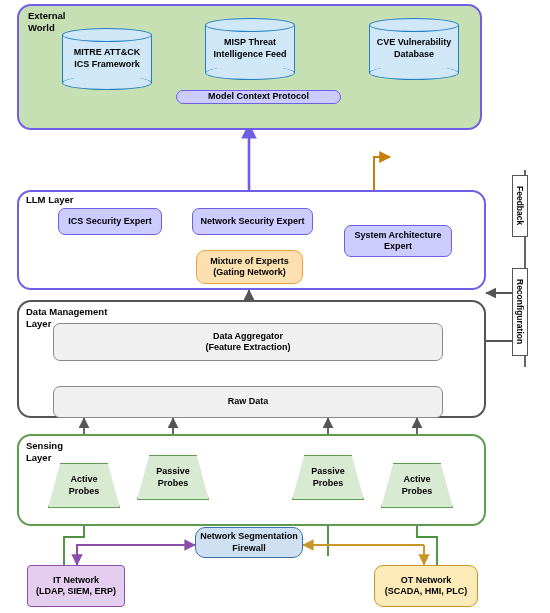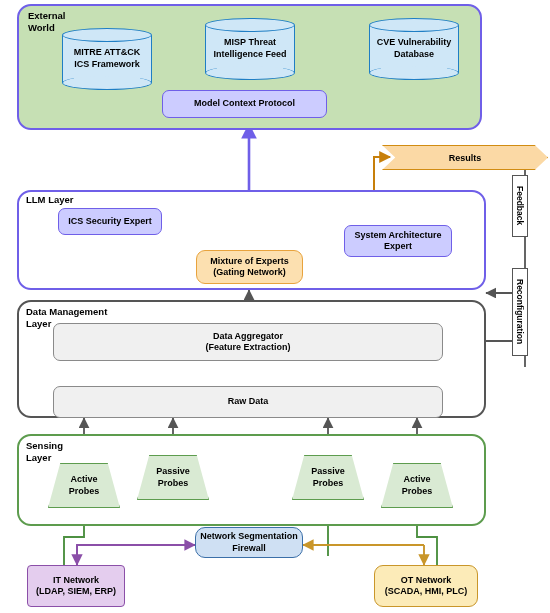--- a/index.html
+++ b/index.html
@@ -148,41 +148,40 @@
   </div>
 
   <div class="cyl" style="left:369px;top:18px;width:90px;height:62px;">
     <div class="body"></div>
     <div class="bot"></div>
     <div class="top"></div>
     <div class="ctext">CVE Vulnerability
 Database</div>
   </div>
 
-  <div class="node purple-box" style="left:162px;top:90px;width:165px;height:28px;">
+  <div class="node purple-box" style="left:176px;top:90px;width:165px;height:14px;">
     <span class="lbl">Model Context Protocol</span>
   </div>
 
-  <div class="chev" style="left:382px;top:145px;width:166px;height:25px;">
-    <div class="sh"></div>
-    <div class="ct">Results</div>
-  </div>
 
   <div class="vlabel" style="left:512px;top:175px;width:16px;height:62px;">
     <span>Feedback</span>
   </div>
   <div class="vlabel" style="left:512px;top:268px;width:16px;height:88px;">
     <span>Reconfiguration</span>
   </div>
 
   <div class="layer llm-layer" style="left:17px;top:190px;width:469px;height:100px;"></div>
   <div class="layer-title" style="left:26px;top:194px;width:70px;">LLM Layer</div>
 
   <div class="node purple-box" style="left:58px;top:208px;width:104px;height:27px;">
     <span class="lbl">ICS Security Expert</span>
+  </div>
+  <div class="node purple-box" style="left:192px;top:208px;width:121px;height:27px;">
+    <span class="lbl">Network Security Expert</span>
   </div>
   <div class="node purple-box" style="left:344px;top:205px;width:108px;height:32px;margin-top:20px;">
     <span class="lbl">System Architecture
 Expert</span>
   </div>
 
   <div class="node orange-box" style="left:196px;top:250px;width:107px;height:34px;">
     <span class="lbl">Mixture of Experts
 (Gating Network)</span>
   </div>

